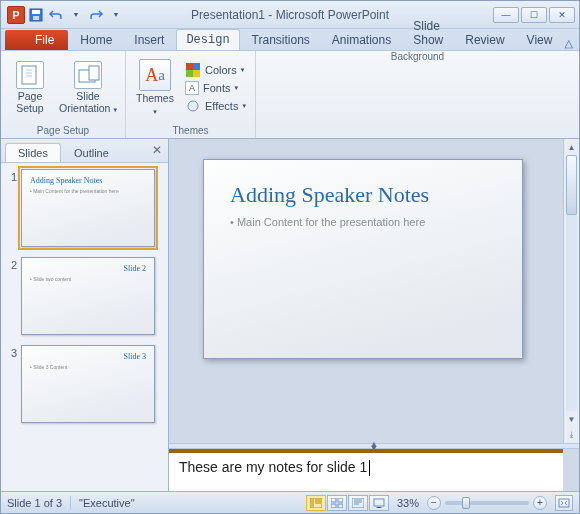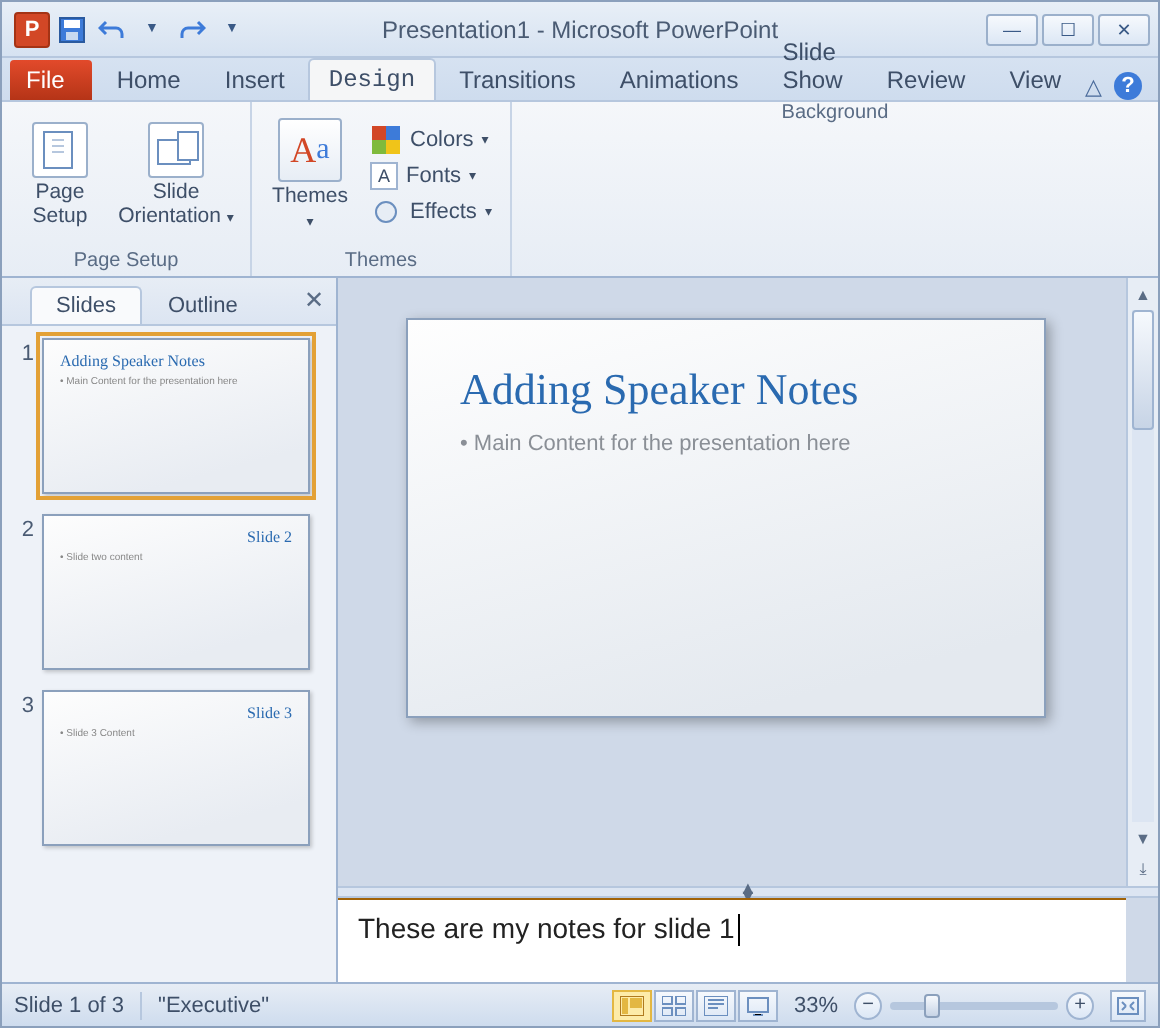--- a/index.html
+++ b/index.html
@@ -10,21 +10,21 @@
 .qat { display: flex; align-items: center; gap: 2px; padding-left: 6px; }
 .qat .appicon { width: 18px; height: 18px; background: #D24726; border: 1px solid #A43315; border-radius: 2px; display: flex; align-items: center; justify-content: center; color: #fff; font-weight: bold; font-size: 11px; }
 .qat .qbtn { width: 18px; height: 18px; display: flex; align-items: center; justify-content: center; color: #3A5A87; cursor: pointer; border-radius:2px; }
 .qat .dd { font-size: 7px; }
 .title-text { position: absolute; left: 0; right: 0; text-align: center; font-size: 12px; color: #4A5B73; pointer-events: none; }
 .winbtns { margin-left: auto; display: flex; gap: 2px; padding-right: 4px; }
 .winbtns .wb { width: 26px; height: 16px; border: 1px solid #9BB0CB; background: linear-gradient(#F6F9FD,#DCE7F5); border-radius: 2px; display: flex; align-items: center; justify-content: center; font-size: 9px; color: #3A5A87; cursor: pointer; }
 
 
 .ribtabs { height: 22px; display: flex; align-items: flex-end; background: linear-gradient(#D6E2F1,#CEDCEE); padding-left: 4px; gap: 2px; border-bottom: 1px solid #B6C7DE; position: relative; }
-.filetab { background: linear-gradient(#E24A2B,#B53417); color: #fff; padding: 3px 14px 3px 8px; font-size: 12px; border-radius: 2px 2px 0 0; cursor: pointer; }
+.filetab { background: linear-gradient(#E24A2B,#B53417); color: #fff; padding: 3px 14px 3px 30px; font-size: 12px; border-radius: 2px 2px 0 0; cursor: pointer; }
 .rtab { padding: 3px 9px; font-size: 12px; color: #3E4F68; cursor: pointer; border: 1px solid transparent; border-bottom: none; }
 .rtab.active { background: #F5F6F7; border-color: #B6C7DE; border-radius: 3px 3px 0 0; font-family: Liberation Mono, monospace; }
 .ribright { margin-left: auto; display: flex; align-items: center; gap: 6px; padding-right: 8px; color: #4A6A9A; }
 .ribright span { font-size: 11px; cursor: pointer; }
 .helpq { width: 14px; height: 14px; border-radius: 50%; background: #3D7BD9; color:#fff; display:flex; align-items:center; justify-content:center; font-size:10px; font-weight:bold;}
 
 
 .ribbon { height: 88px; background: linear-gradient(#F5F7FA,#E7EDF5); border-bottom: 1px solid #9FB4D1; display: flex; }
 .group { border-right: 1px solid #C7D4E6; display: flex; flex-direction: column; }
 .group .gbody { flex: 1; display: flex; align-items: center; padding: 3px 6px; gap: 4px; }
@@ -39,21 +39,21 @@
 .smallrow { display: flex; align-items: center; gap: 4px; padding: 1px 3px; cursor: pointer; border-radius: 2px; font-size: 11px; color: #3E4F68; }
 .smallrow .sic { width: 16px; height: 16px; display: flex; align-items: center; justify-content: center; font-size: 12px; }
 .vstack { display: flex; flex-direction: column; gap: 1px; }
 .chk { width: 12px; height: 12px; border: 1px solid #8BA0BC; background: #fff; display: inline-block; }
 
 
 .main { display: flex; height: calc(514px - 28px - 22px - 88px - 22px - 2px); background: #CFD9E8; }
 
 
 .sidepanel { width: 168px; background: #EEF2F8; border-right: 1px solid #9FB4D1; display: flex; flex-direction: column; }
-.sidetabs { height: 24px; display: flex; align-items: flex-end; background: linear-gradient(#E7EDF5,#DCE5F2); border-bottom: 1px solid #B6C7DE; padding-left: 14px; gap: 0; position: relative; }
+.sidetabs { height: 24px; display: flex; align-items: flex-end; background: linear-gradient(#E7EDF5,#DCE5F2); border-bottom: 1px solid #B6C7DE; padding-left: 4px; gap: 0; position: relative; }
 .stab { padding: 3px 12px; font-size: 11px; color: #3E4F68; cursor: pointer; border: 1px solid transparent; border-bottom: none; }
 .stab.active { background: #F9FAFC; border-color: #B6C7DE; border-radius: 3px 3px 0 0; }
 .sclose { position: absolute; right: 6px; top: 4px; font-size: 12px; color: #5A6C85; cursor: pointer; }
 .thumbs { flex: 1; overflow: auto; padding: 6px 4px; }
 .thumb-row { display: flex; gap: 4px; margin-bottom: 10px; }
 .thumb-num { width: 12px; font-size: 11px; color: #4A5B73; text-align: right; padding-top: 2px; }
 .thumb { width: 134px; height: 78px; background: linear-gradient(165deg,#FDFDFD,#E8ECF2 80%); border: 1px solid #8BA0BC; box-shadow: 1px 1px 2px rgba(0,0,0,.2); padding: 6px 8px; position: relative; }
 .thumb.sel { outline: 2px solid #E3A136; outline-offset: 1px; }
 .thumb .tt { font-size: 8px; color: #2A6AB0; font-family: Georgia, serif; }
 .thumb .tc { font-size: 5px; color: #888; margin-top: 3px; }
@@ -67,21 +67,21 @@
 .vscroll .thb { position: absolute; top: 16px; left: 2px; right: 2px; height: 60px; background: linear-gradient(#F6F9FD,#C7D4E6); border: 1px solid #9FB4D1; border-radius: 2px; }
 .vscroll .arr { position: absolute; left: 0; right: 0; height: 16px; display: flex; align-items: center; justify-content: center; font-size: 8px; color: #5A6C85; cursor: pointer; }
 .slide { position: absolute; left: 34px; top: 20px; width: 320px; height: 200px; background: linear-gradient(165deg,#FEFEFE,#E4E9EF 85%); border: 1px solid #8BA0BC; box-shadow: 2px 2px 6px rgba(0,0,0,.3); padding: 22px 26px; }
 .slide .stitle { font-family: Georgia, "Times New Roman", serif; font-size: 22px; color: #2A6AB0; }
 .slide .scontent { font-size: 11px; color: #8A8F96; margin-top: 8px; }
 .slide .scontent::before { content: "•  "; }
 
 .splitter { height: 6px; background: #DCE5F2; border-top: 1px solid #B6C7DE; border-bottom: 1px solid #B6C7DE; cursor: ns-resize; position: relative; display:flex; align-items:center; justify-content:center; }
 .splitter .grip { font-size: 9px; color: #5A6C85; line-height: 0.5; }
 
-.notes { height: 42px; background: #fff; border-top: 1px solid #a16207; padding: 6px 10px; font-size: 14px; color: #222; position: relative; margin-right:16px; }
+.notes { height: 42px; background: #fff; border-top: 4px solid #a16207; padding: 6px 10px; font-size: 14px; color: #222; position: relative; margin-right:16px; }
 .notes .cursor { display: inline-block; width: 1px; height: 16px; background: #000; vertical-align: middle; margin-left: 2px; animation: blink 1s infinite; }
 @keyframes blink { 50% { opacity: 0; } }
 
 
 .statusbar { height: 22px; background: linear-gradient(#E7EDF5,#CEDCEE); border-top: 1px solid #9FB4D1; display: flex; align-items: center; padding: 0 6px; font-size: 11px; color: #3E4F68; gap: 8px; }
 .statusbar .sep { width: 1px; height: 14px; background: #B6C7DE; }
 .statusbar .spacer { flex: 1; }
 .viewbtns { display: flex; gap: 1px; }
 .viewbtns .vb { width: 20px; height: 16px; border: 1px solid #9FB4D1; background: linear-gradient(#F6F9FD,#DCE7F5); display: flex; align-items: center; justify-content: center; font-size: 9px; cursor: pointer; }
 .viewbtns .vb.active { background: #FDEBA8; border-color: #E3B742; }

